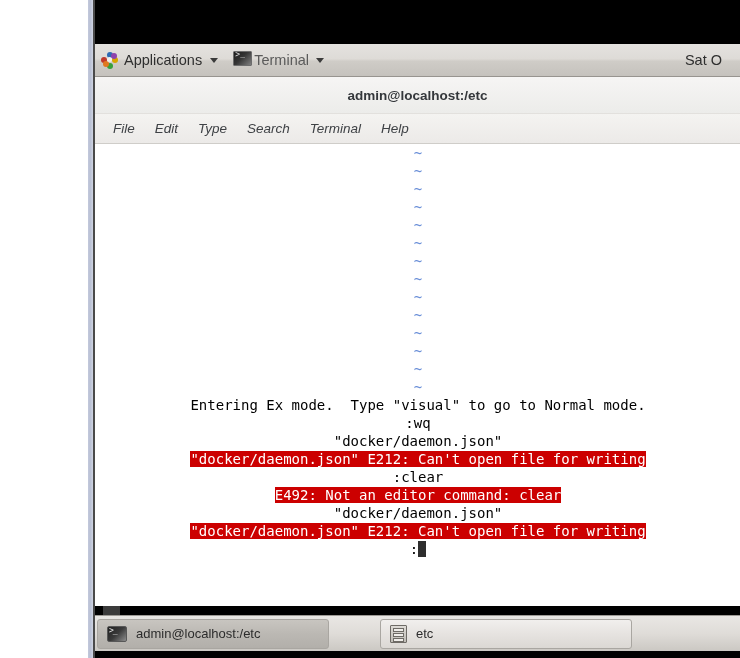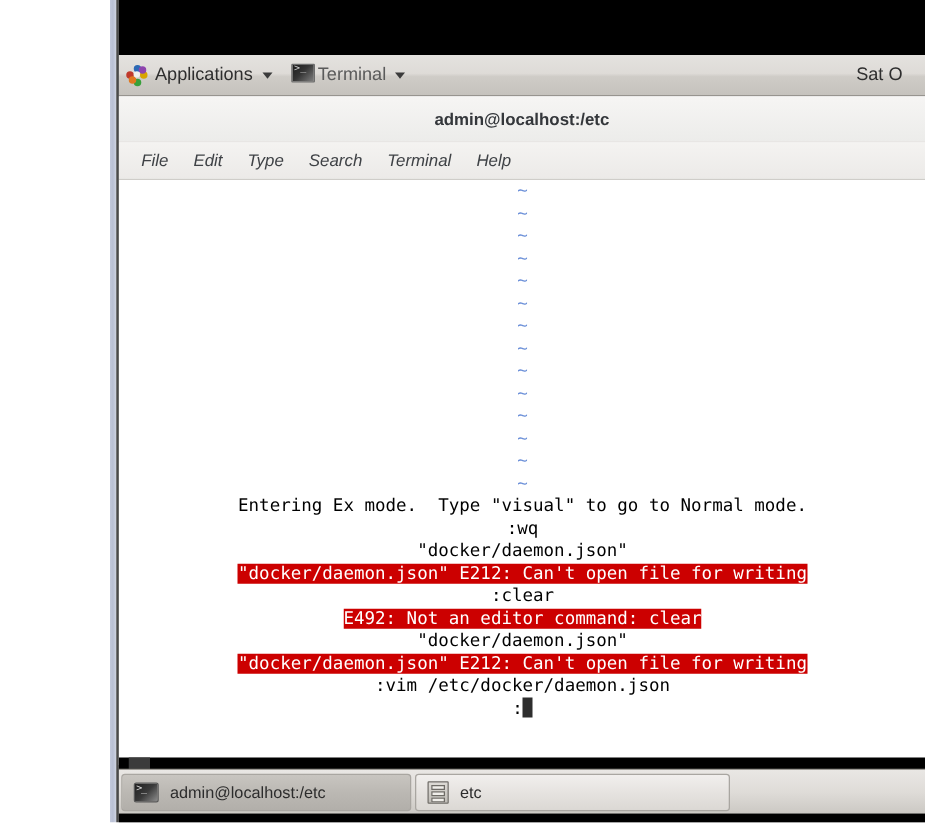--- a/index.html
+++ b/index.html
@@ -252,20 +252,21 @@
   }
   .task-btn.active {
     background: linear-gradient(to bottom,#c8c5c0 0%,#bbb8b3 50%,#b2afaa 100%);
     width: 232px;
     flex: 0 0 232px;
   }
   .task-btn.inactive-1 {
     background: linear-gradient(to bottom,#f1efed 0%,#e6e3e0 50%,#dbd8d4 100%);
     width: 252px;
     flex: 0 0 252px;
+    margin-left: 48px;
   }
   .task-btn.inactive-2 {
     background: linear-gradient(to bottom,#f1efed 0%,#e6e3e0 50%,#dbd8d4 100%);
     flex: 1 1 auto;
   }
   .task-term-icon {
     width: 20px; height: 16px;
     border: 1px solid #585858;
     border-radius: 2px;
     background: linear-gradient(135deg,#202020 0%,#3a3a3a 50%,#8d8d8d 100%);
@@ -397,21 +398,20 @@
           <div class="tline tilde">~</div>
           <div class="tline tilde">~</div>
           <div class="tline">Entering Ex mode.  Type "visual" to go to Normal mode.</div>
           <div class="tline">:wq</div>
           <div class="tline">"docker/daemon.json"</div>
           <div class="tline"><span class="hl">"docker/daemon.json" E212: Can't open file for writing</span></div>
           <div class="tline">:clear</div>
           <div class="tline"><span class="hl">E492: Not an editor command: clear</span></div>
           <div class="tline">"docker/daemon.json"</div>
           <div class="tline"><span class="hl">"docker/daemon.json" E212: Can't open file for writing</span></div>
-          <div class="tline">:vim /etc/docker/daemon.json</div>
           <div class="tline"><span>:</span><span class="cursor"></span></div>
         </div>
     </div>
 
     <div class="taskbar-stub"></div>
     <div class="stub-box"></div>
 
     <div class="taskbar">
       <div class="task-btn active">
         <span class="task-term-icon"></span>

